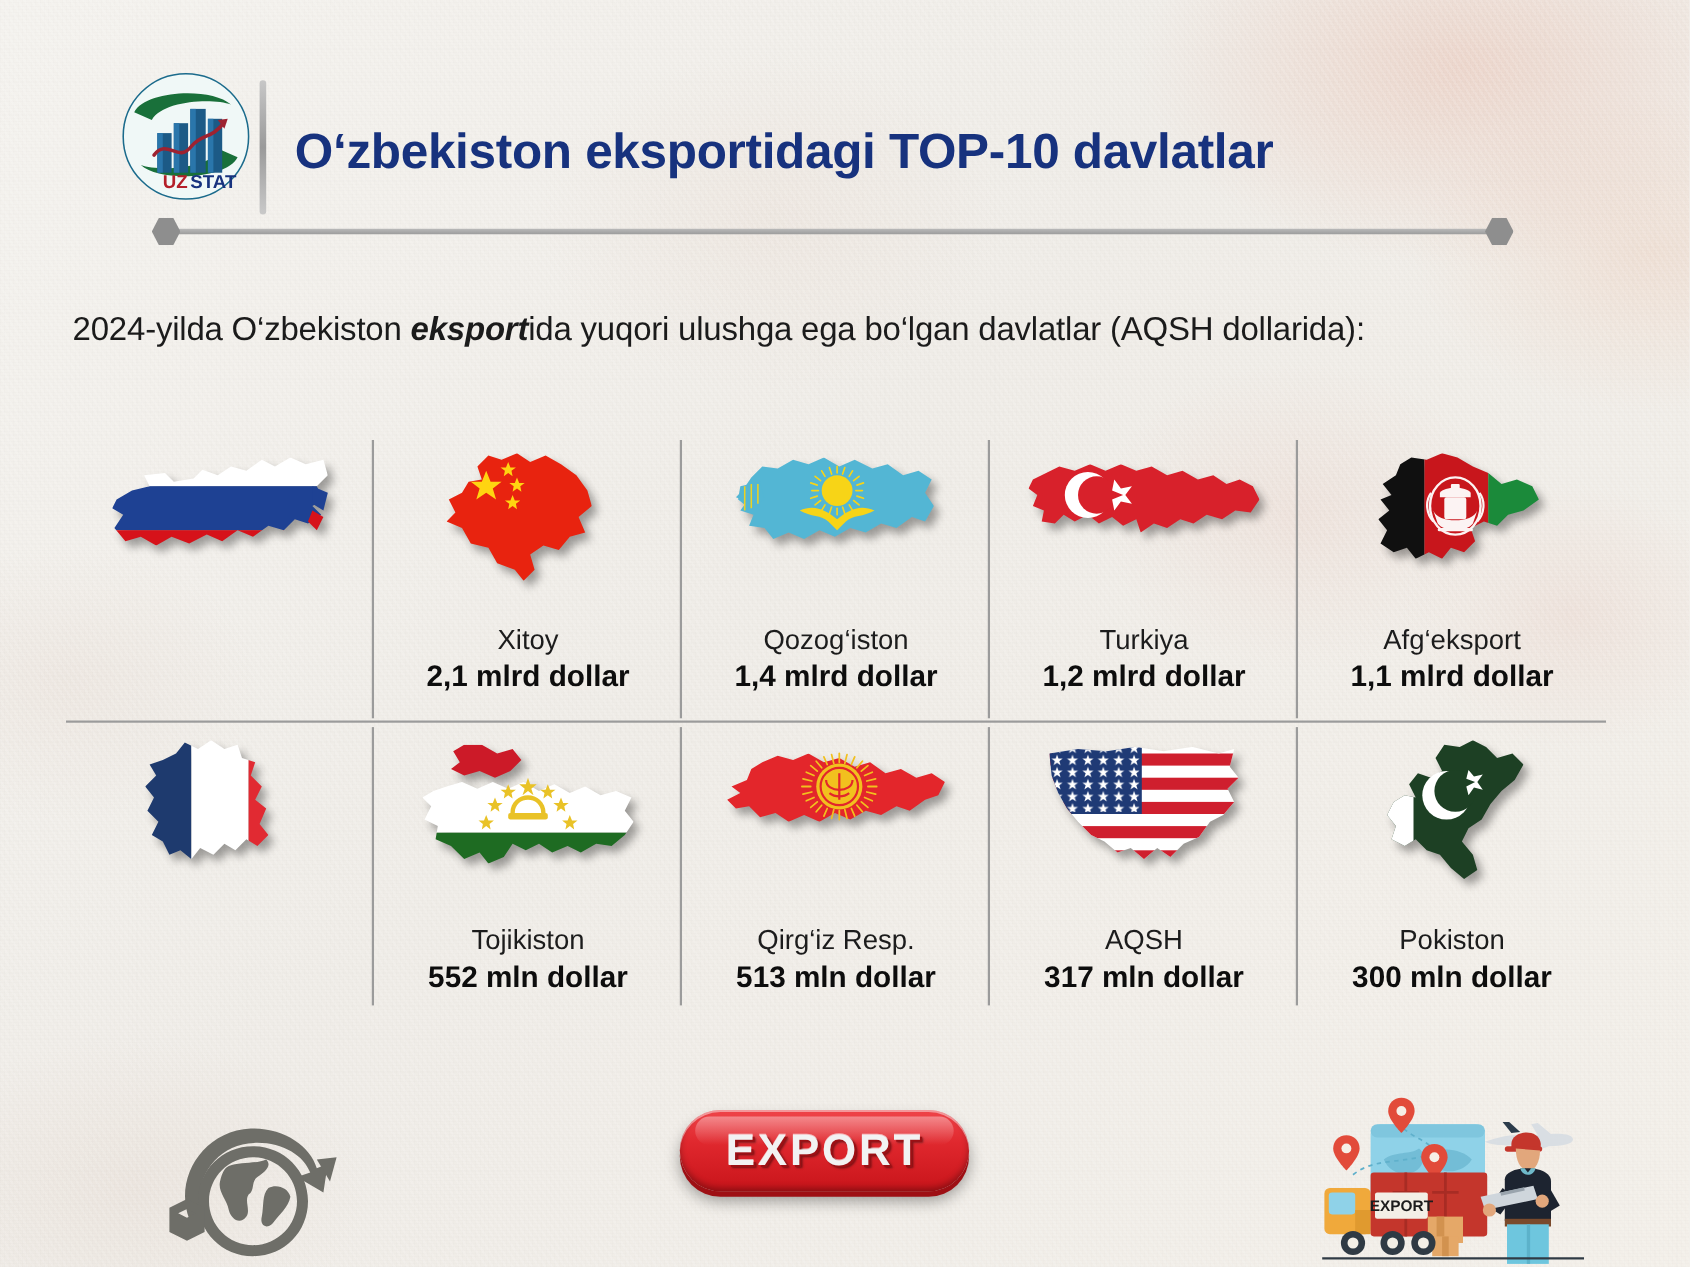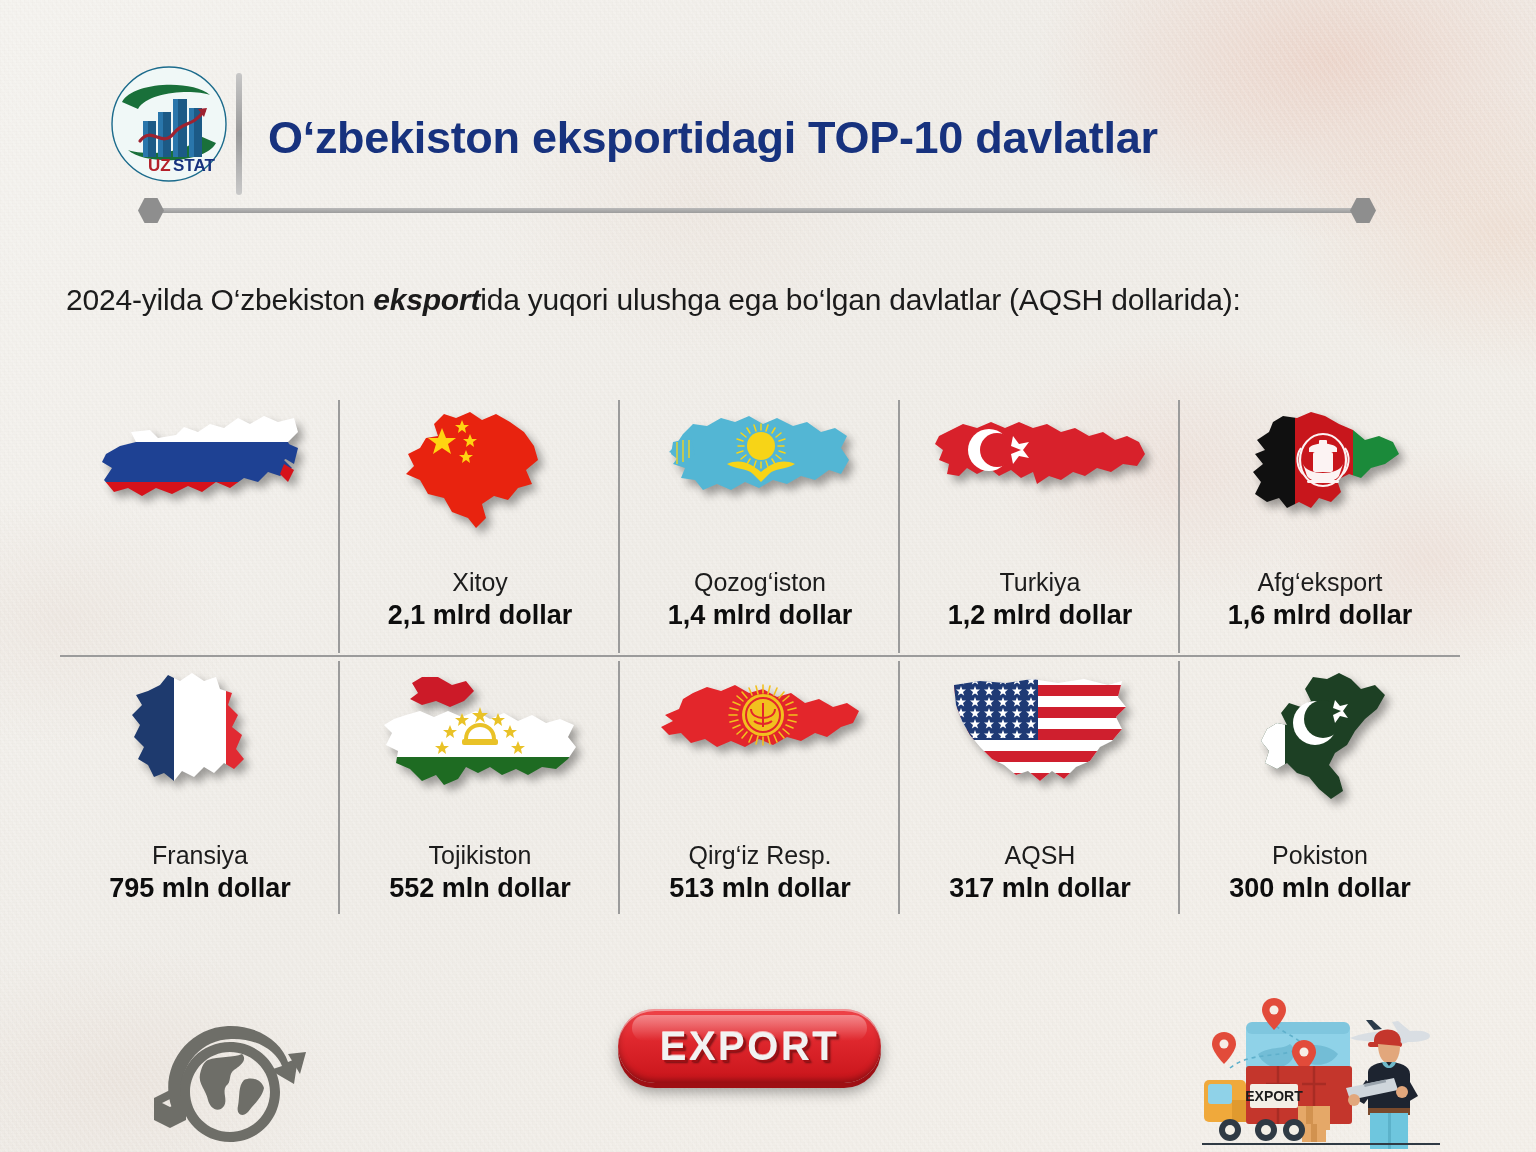--- a/index.html
+++ b/index.html
@@ -273,41 +273,37 @@
         <rect x="80" y="50" width="20" height="20" rx="2"></rect>
         <rect x="86" y="38" width="8" height="10" rx="1"></rect>
         <path d="M70 62 C74 74, 106 74, 110 62 L106 74 C100 82, 80 82, 74 74 Z"></path>
         <path d="M68 46 C62 54, 64 66, 70 72" fill="none" stroke="#ffffff" stroke-width="2"></path>
         <path d="M112 46 C118 54, 116 66, 110 72" fill="none" stroke="#ffffff" stroke-width="2"></path>
         <rect x="74" y="78" width="32" height="3" rx="1.5"></rect>
       </g>
     </svg>
     <div class="labels">
       <div class="cname">Afg‘eksport</div>
-      <div class="cval">1,6 mlrd dollar</div>
+      <div class="cval">1,1 mlrd dollar</div>
     </div>
   </div>
 
   <div class="cell r2 vsep">
     <svg class="flagmap" width="160" height="150" viewBox="0 0 160 150">
       <defs>
           <clipPath id="cFR">
             <path d="M40 22 L48 12 L60 18 L72 10 L84 18 L96 14 L100 26 L112 30 L108 42 L118 52 L112 64 L122 72 L116 86 L124 96 L114 106 L104 100 L94 110 L84 104 L74 114 L62 108 L54 118 L44 110 L34 114 L28 102 L18 96 L24 84 L14 74 L20 62 L12 52 L22 42 L16 32 L28 28 Z"></path>
           </clipPath>
         </defs>
       <g clip-path="url(#cFR)">
         <rect x="0" y="0" width="54" height="150" fill="#1e3a6e"></rect>
         <rect x="54" y="0" width="52" height="150" fill="#ffffff"></rect>
         <rect x="106" y="0" width="54" height="150" fill="#e12a32"></rect>
       </g>
     </svg>
-    <div class="labels">
-      <div class="cname">Fransiya</div>
-      <div class="cval">795 mln dollar</div>
-    </div>
   </div>
 
   <div class="cell r2 vsep">
     <svg class="flagmap" width="205" height="140" viewBox="0 0 205 140">
       <defs>
         <clipPath id="cTJ">
           <path d="M16 56 L6 62 L14 70 L8 82 L20 88 L18 100 L32 106 L44 118 L58 112 L66 122 L80 116 L88 104 L100 110 L112 104 L124 112 L138 106 L150 112 L164 104 L178 106 L190 96 L198 84 L190 74 L196 62 L182 56 L168 60 L154 52 L140 58 L126 50 L112 56 L98 48 L84 54 L70 48 L56 54 L42 48 L28 52 Z"></path>
           <path d="M44 14 L34 20 L40 30 L32 36 L44 42 L58 38 L72 44 L86 38 L96 28 L88 18 L74 22 L60 14 Z"></path>
         </clipPath>
       </defs>

